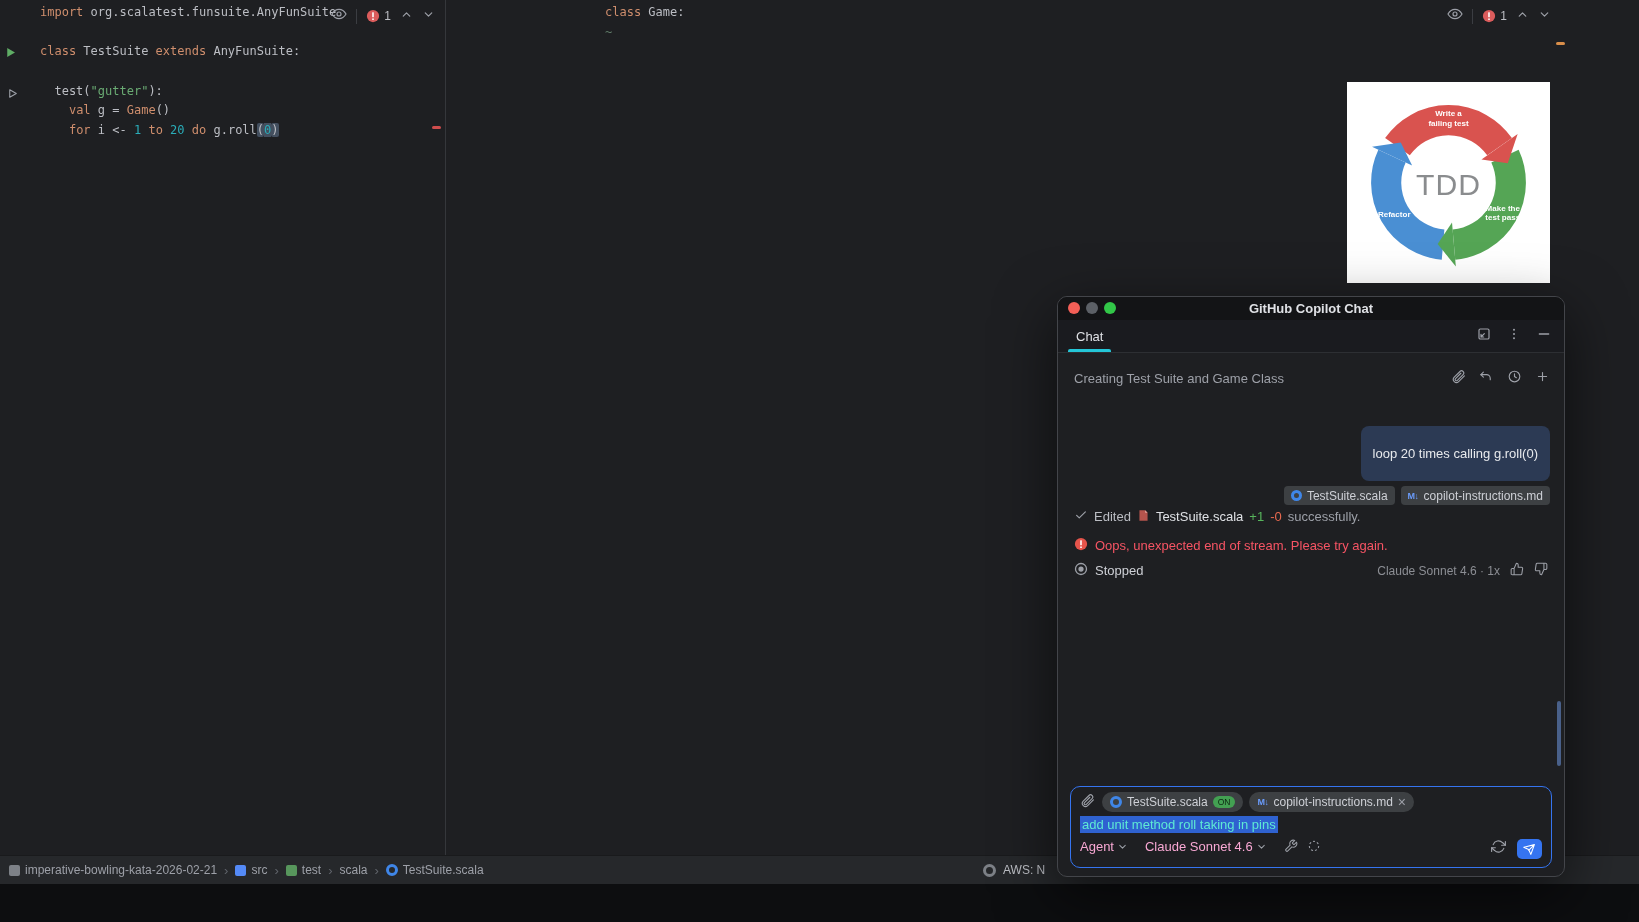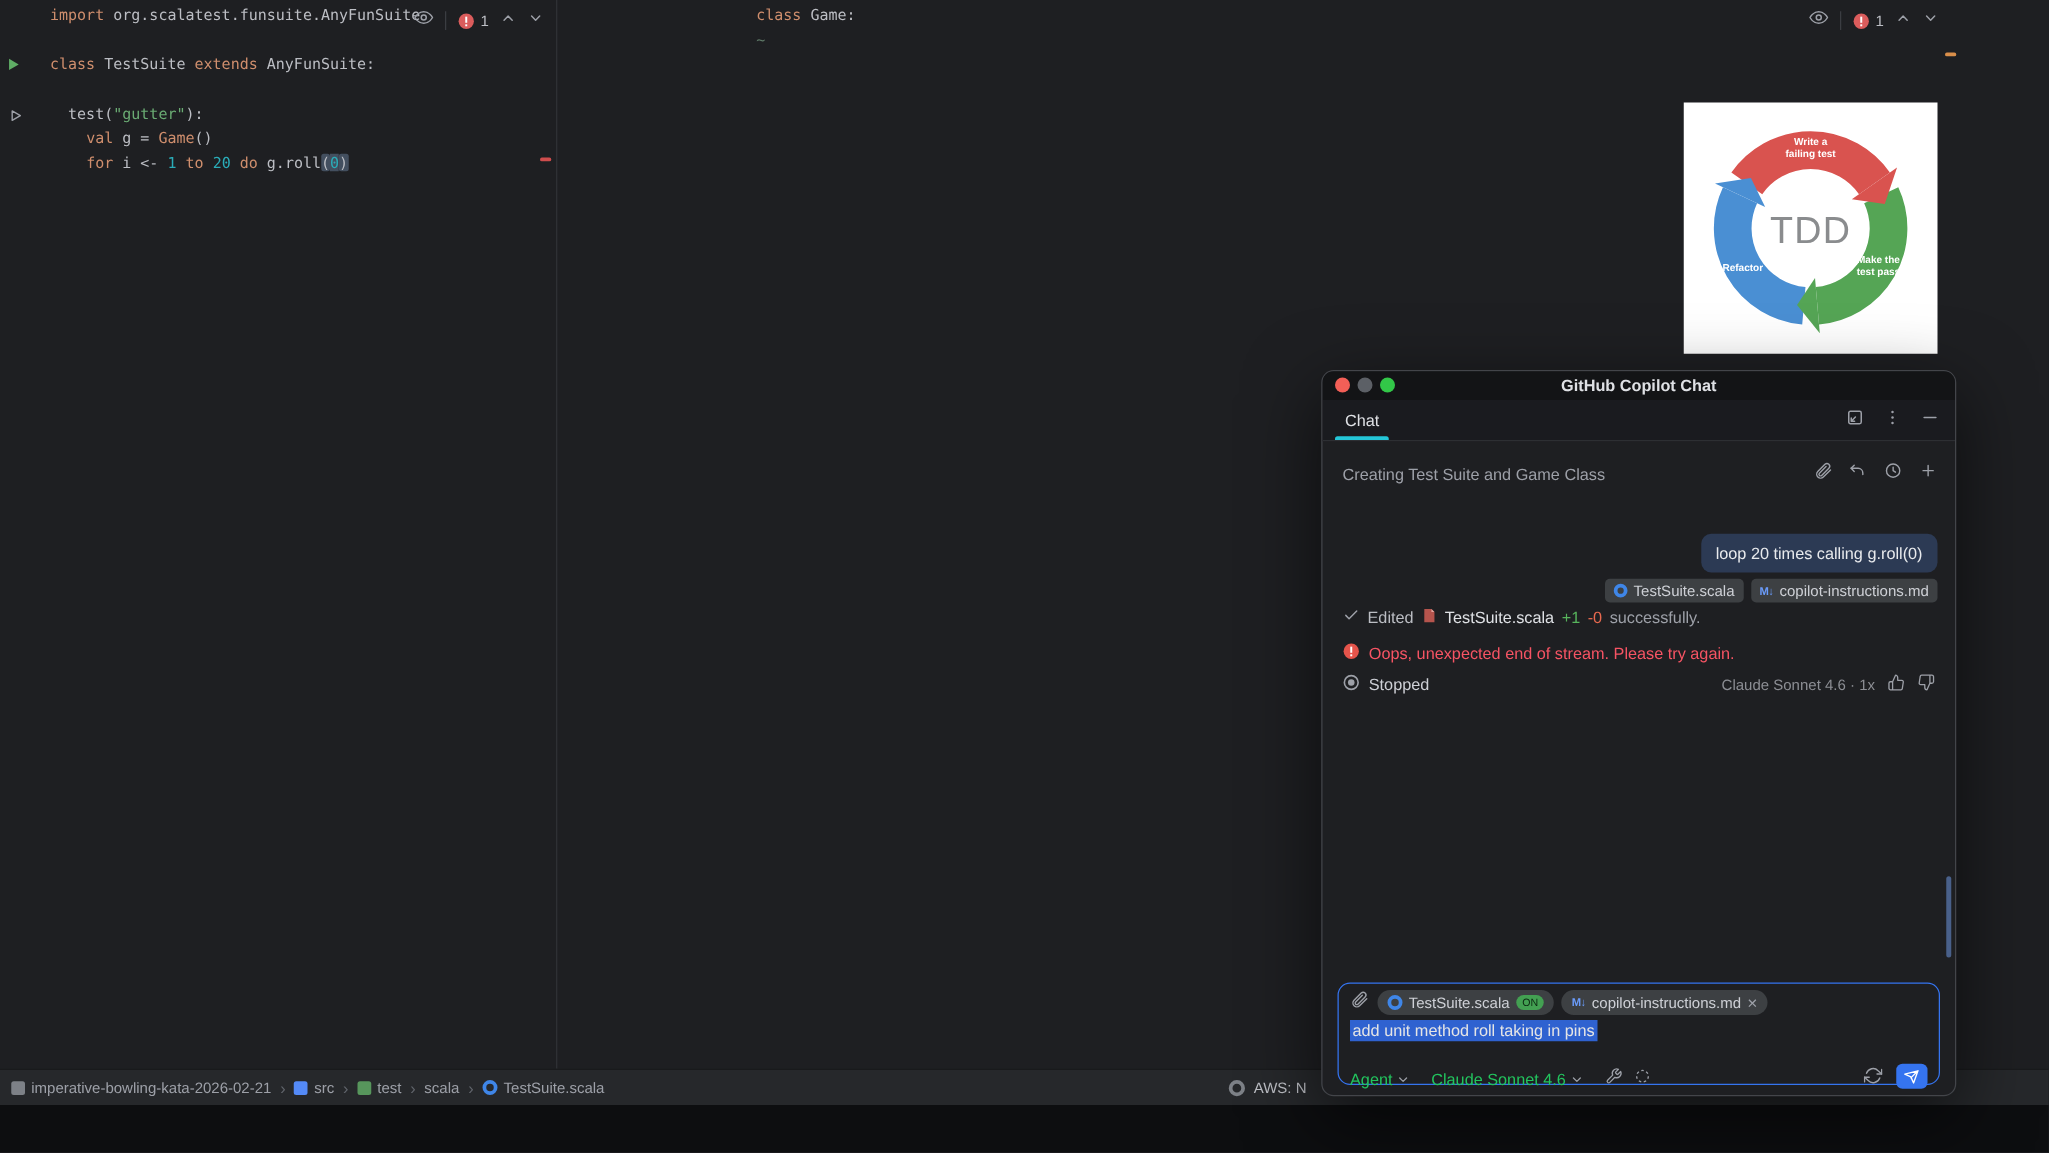--- a/index.html
+++ b/index.html
@@ -60,40 +60,40 @@
   .tl.yellow{left:28px;background:#5c6066}
   .tl.green{left:46px;background:#32c748}
   .tabrow{height:33px;display:flex;align-items:center;padding:0 12px;border-bottom:1px solid #2d2f33;position:relative;background:#1a1b1f}
   .tab{color:#dfe1e5;font-size:13px;position:relative;height:100%;display:flex;align-items:center;padding:0 6px}
   .tab .underline{position:absolute;left:-2px;right:-2px;bottom:0;height:3px;background:#24c6d7;border-radius:2px 2px 0 0}
   .tabicons{margin-left:auto;display:flex;gap:14px;align-items:center}
   .thread-head{display:flex;align-items:center;padding:16px 14px 0 16px}
   .thread-title{color:#9da0a8;font-size:13px}
   .thread-icons{margin-left:auto;display:flex;gap:13px;align-items:center}
   .bubble-row{display:flex;justify-content:flex-end;margin:38px 14px 0}
-  .bubble{background:#2c3a54;color:#e8eaed;font-size:13px;padding:8px 12px;border-radius:8px}
+  .bubble{background:#2c3a54;color:#e8eaed;font-size:13px;padding:20px 12px;border-radius:8px}
   .refs{display:flex;justify-content:flex-end;gap:6px;margin:5px 14px 0}
   .chip{display:inline-flex;align-items:center;gap:5px;background:#3d4043;border-radius:4px;height:19px;padding:0 7px;font-size:12px;color:#ced0d6}
   .chip .donut{width:11px;height:11px;border-width:3px}
   .edited-row{display:flex;align-items:center;gap:6px;margin:3px 16px 0;font-size:13px;color:#bcbec4}
   .edited-row .fname{color:#dfe1e5}
   .plus{color:#57b45c}
   .minus{color:#e8694f}
   .suffix{color:#9da0a8}
   .error-row{display:flex;align-items:center;gap:7px;margin:12px 16px 0;font-size:13px;color:#f75464}
   .stopped-row{display:flex;align-items:center;gap:7px;margin:8px 16px 0;font-size:13px;color:#ced0d6}
   .stopped-right{margin-left:auto;display:flex;align-items:center;gap:10px;color:#8c8e94;font-size:12px}
   .chat-scroll{position:absolute;right:3px;top:404px;width:4px;height:65px;border-radius:2px;background:#49608a}
   .input-box{position:absolute;left:12px;top:489px;width:482px;height:82px;border:1px solid #3574f0;border-radius:10px;padding:5px 9px;background:#1e1f22}
   .in-row1{display:flex;align-items:center;gap:7px}
   .pill{display:inline-flex;align-items:center;gap:5px;background:#3d4043;border-radius:10px;height:20px;padding:0 8px;font-size:12px;color:#ced0d6}
   .on-badge{background:#43a052;color:#0c2912;font-size:8.5px;font-weight:400;border-radius:7px;padding:1px 5px}
   .in-row2{margin-top:5px;font-size:13px}
-  .sel{background:#2f62d0;color:#e5e5e5;padding:1px 2px}
-  .in-row3{display:flex;align-items:flex-end;gap:9px;margin-top:19px;font-size:13px;color:#22c55e}
+  .sel{background:#2f62d0;color:#5eead4;padding:1px 2px}
+  .in-row3{display:flex;align-items:flex-start;gap:9px;margin-top:7px;font-size:13px;color:#f9a8d4}
   .dd{display:inline-flex;align-items:center;gap:3px}
   .in-spacer{flex:1}
   .send-btn{width:25px;height:20px;border-radius:5px;background:#3574f0;display:flex;align-items:center;justify-content:center;margin-left:2px;cursor:default}
 </style>
 </head>
 <body>
 
 <div class="screen">
 
   <div class="editor left">

